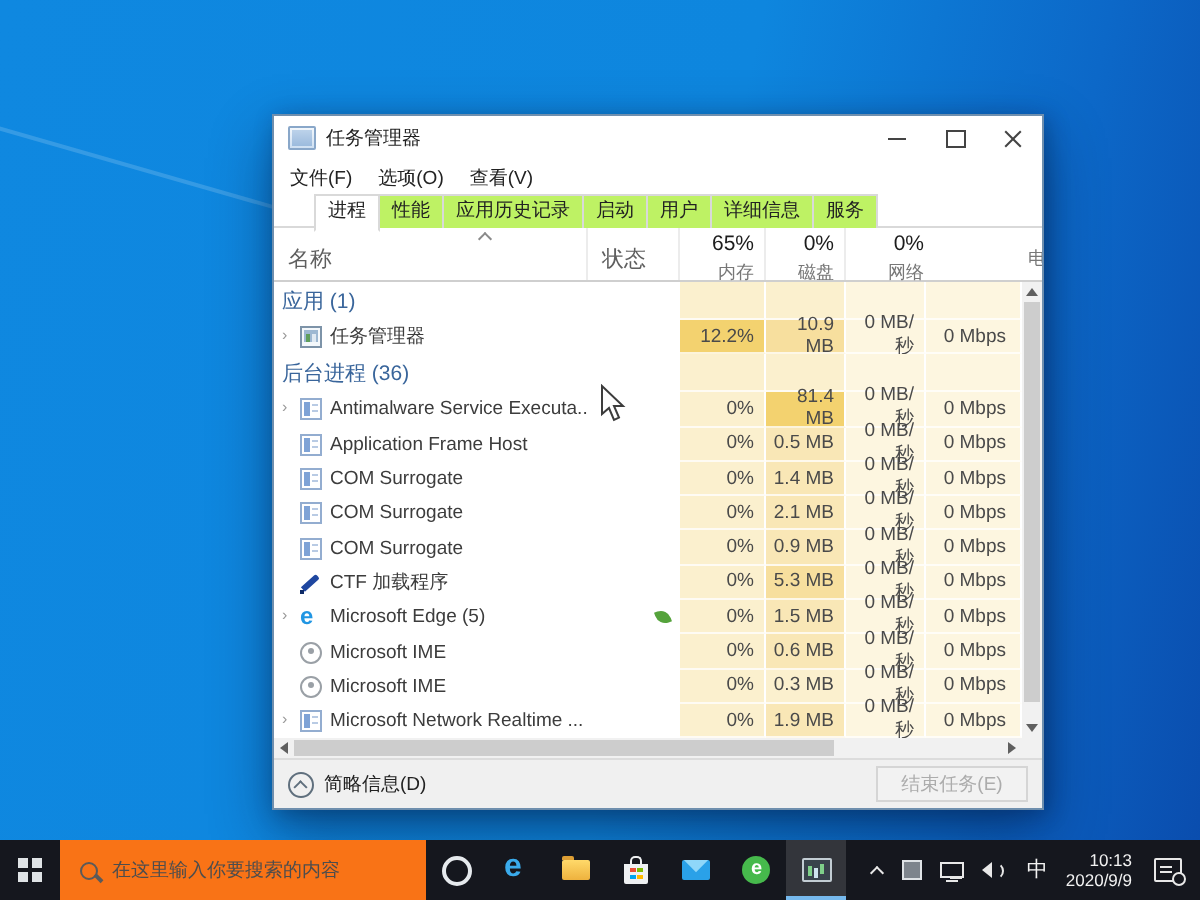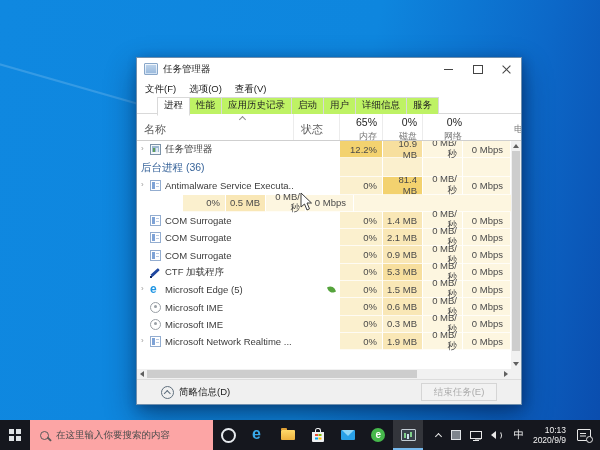--- a/index.html
+++ b/index.html
@@ -87,35 +87,35 @@
   .tri-up{width:0;height:0;border-left:3px solid transparent;border-right:3px solid transparent;border-bottom:4px solid #5f5f5f}
   .tri-dn{width:0;height:0;border-left:3px solid transparent;border-right:3px solid transparent;border-top:4px solid #5f5f5f}
   .tri-lf{width:0;height:0;border-top:3px solid transparent;border-bottom:3px solid transparent;border-right:4px solid #5f5f5f}
   .tri-rt{width:0;height:0;border-top:3px solid transparent;border-bottom:3px solid transparent;border-left:4px solid #5f5f5f}
   .hscroll{position:absolute;left:0;top:311px;width:374px;height:10px;background:#f1f1f1}
   .hthumb{position:absolute;top:1px;bottom:1px;left:10px;width:270px;background:#cdcdcd}
   .h-arrow{position:absolute;top:0;width:10px;height:10px;display:flex;align-items:center;justify-content:center}
   .corner{position:absolute;right:0;top:311px;width:10px;height:10px;background:#f1f1f1}
   
   .footer{position:absolute;left:0;bottom:0;width:100%;height:25px;background:#f0f0f0;border-top:1px solid #dcdcdc;
-    box-sizing:border-box;display:flex;align-items:center;padding:0 24px}
+    box-sizing:border-box;display:flex;align-items:center;padding:0 7px}
   .detail-toggle{display:flex;align-items:center;font-size:9.5px;color:#222}
   .circ{width:11px;height:11px;border:1px solid #5f6f7d;border-radius:50%;position:relative;margin-right:5px;flex:none}
   .circ::before{content:"";position:absolute;left:3px;top:4px;width:3.5px;height:3.5px;border-left:1px solid #5f6f7d;border-top:1px solid #5f6f7d;transform:rotate(45deg)}
   .endtask{margin-left:auto;width:76px;height:18px;background:#f2f2f2;border:1px solid #d5d5d5;
     font-size:9.5px;color:#acacac;font-family:inherit;padding:0}
   
   .cursor{position:absolute;left:300px;top:192px;z-index:40}
   
   .taskbar{position:absolute;left:0;bottom:0;width:600px;height:30px;background:#15171e;display:flex;align-items:stretch;z-index:30}
   .start{width:30px;display:flex;align-items:center;justify-content:center}
   .winlogo{width:12px;height:12px;position:relative}
   .winlogo::before{content:"";position:absolute;left:0;top:0;width:5px;height:5px;background:#dfe3e6;
     box-shadow:7px 0 0 #dfe3e6,0 7px 0 #dfe3e6,7px 7px 0 #dfe3e6}
-  .searchbox{width:183px;background:#fca5a5;display:flex;align-items:center}
+  .searchbox{width:183px;background:#f97316;display:flex;align-items:center}
   .mag{width:7px;height:7px;border:1.5px solid #5a5a5a;border-radius:50%;position:relative;margin:0 7px 0 10px;flex:none}
   .mag::after{content:"";position:absolute;width:4.5px;height:1.5px;background:#5a5a5a;transform:rotate(45deg);right:-3.5px;bottom:-1px}
   .searchtext{font-size:9.5px;color:#4d4d4d;white-space:nowrap}
   .apps{display:flex}
   .appbtn{width:30px;border:none;background:transparent;display:flex;align-items:center;justify-content:center;padding:0}
   .appbtn.active{background:rgba(255,255,255,.13);box-shadow:inset 0 -2px 0 #76b9ed}
   .ic{display:block;position:relative}
   .app-cortana .ic{width:11px;height:11px;border:2px solid #e6eaee;border-radius:50%}
   .app-edge .ic{width:14px;height:14px}
   .app-edge .ic::before{content:"e";position:absolute;left:1px;top:-1px;font:700 16px/14px "Liberation Sans",sans-serif;color:#3aabec}
@@ -203,58 +203,74 @@
   </div>
           <div class="mcol">
     <div class="mval">0%</div>
     <div class="mlab">网络</div>
   </div>
         </div>
       <div class="ch-clip">电</div>
     </div>
 
     <div class="proclist" id="proclist">
-        <div class="row proc">
-    <div class="cell name">
-      <span class="exp"></span>
-      <span class="picon task-manager-icon"></span>
-      <span class="pname">任务管理器</span>
-    </div>
-    <div class="cell st"></div>
-    <div class="cell val cpu h4">12.2%</div>
-    <div class="cell val mem h3">10.9 MB</div>
-    <div class="cell val dsk h0">0 MB/秒</div>
-    <div class="cell val net h0">0 Mbps</div>
-    <div class="cell sliver h0"></div>
-  </div>
         <div class="row grp">
     <div class="cell name">
-            <span class="gname">后台进程 (36)</span>
+            <span class="gname">应用 (1)</span>
           </div>
     <div class="cell st"></div>
     <div class="cell val cpu h1"></div>
     <div class="cell val mem h1"></div>
     <div class="cell val dsk h0"></div>
     <div class="cell val net h0"></div>
     <div class="cell sliver h0"></div>
   </div>
         <div class="row proc">
     <div class="cell name">
       <span class="exp"></span>
+      <span class="picon task-manager-icon"></span>
+      <span class="pname">任务管理器</span>
+    </div>
+    <div class="cell st"></div>
+    <div class="cell val cpu h4">12.2%</div>
+    <div class="cell val mem h3">10.9 MB</div>
+    <div class="cell val dsk h0">0 MB/秒</div>
+    <div class="cell val net h0">0 Mbps</div>
+    <div class="cell sliver h0"></div>
+  </div>
+        <div class="row grp">
+    <div class="cell name">
+            <span class="gname">后台进程 (36)</span>
+          </div>
+    <div class="cell st"></div>
+    <div class="cell val cpu h1"></div>
+    <div class="cell val mem h1"></div>
+    <div class="cell val dsk h0"></div>
+    <div class="cell val net h0"></div>
+    <div class="cell sliver h0"></div>
+  </div>
+        <div class="row proc">
+    <div class="cell name">
+      <span class="exp"></span>
       <span class="picon default-app-icon"></span>
       <span class="pname">Antimalware Service Executa...</span>
     </div>
     <div class="cell st"></div>
     <div class="cell val cpu h1">0%</div>
     <div class="cell val mem h4">81.4 MB</div>
     <div class="cell val dsk h0">0 MB/秒</div>
     <div class="cell val net h0">0 Mbps</div>
     <div class="cell sliver h0"></div>
   </div>
         <div class="row proc">
+    <div class="cell name">
+      <span class="exp" style="visibility: hidden;"></span>
+      <span class="picon default-app-icon"></span>
+      <span class="pname">Application Frame Host</span>
+    </div>
     <div class="cell st"></div>
     <div class="cell val cpu h1">0%</div>
     <div class="cell val mem h2">0.5 MB</div>
     <div class="cell val dsk h0">0 MB/秒</div>
     <div class="cell val net h0">0 Mbps</div>
     <div class="cell sliver h0"></div>
   </div>
         <div class="row proc">
     <div class="cell name">
       <span class="exp" style="visibility: hidden;"></span>

